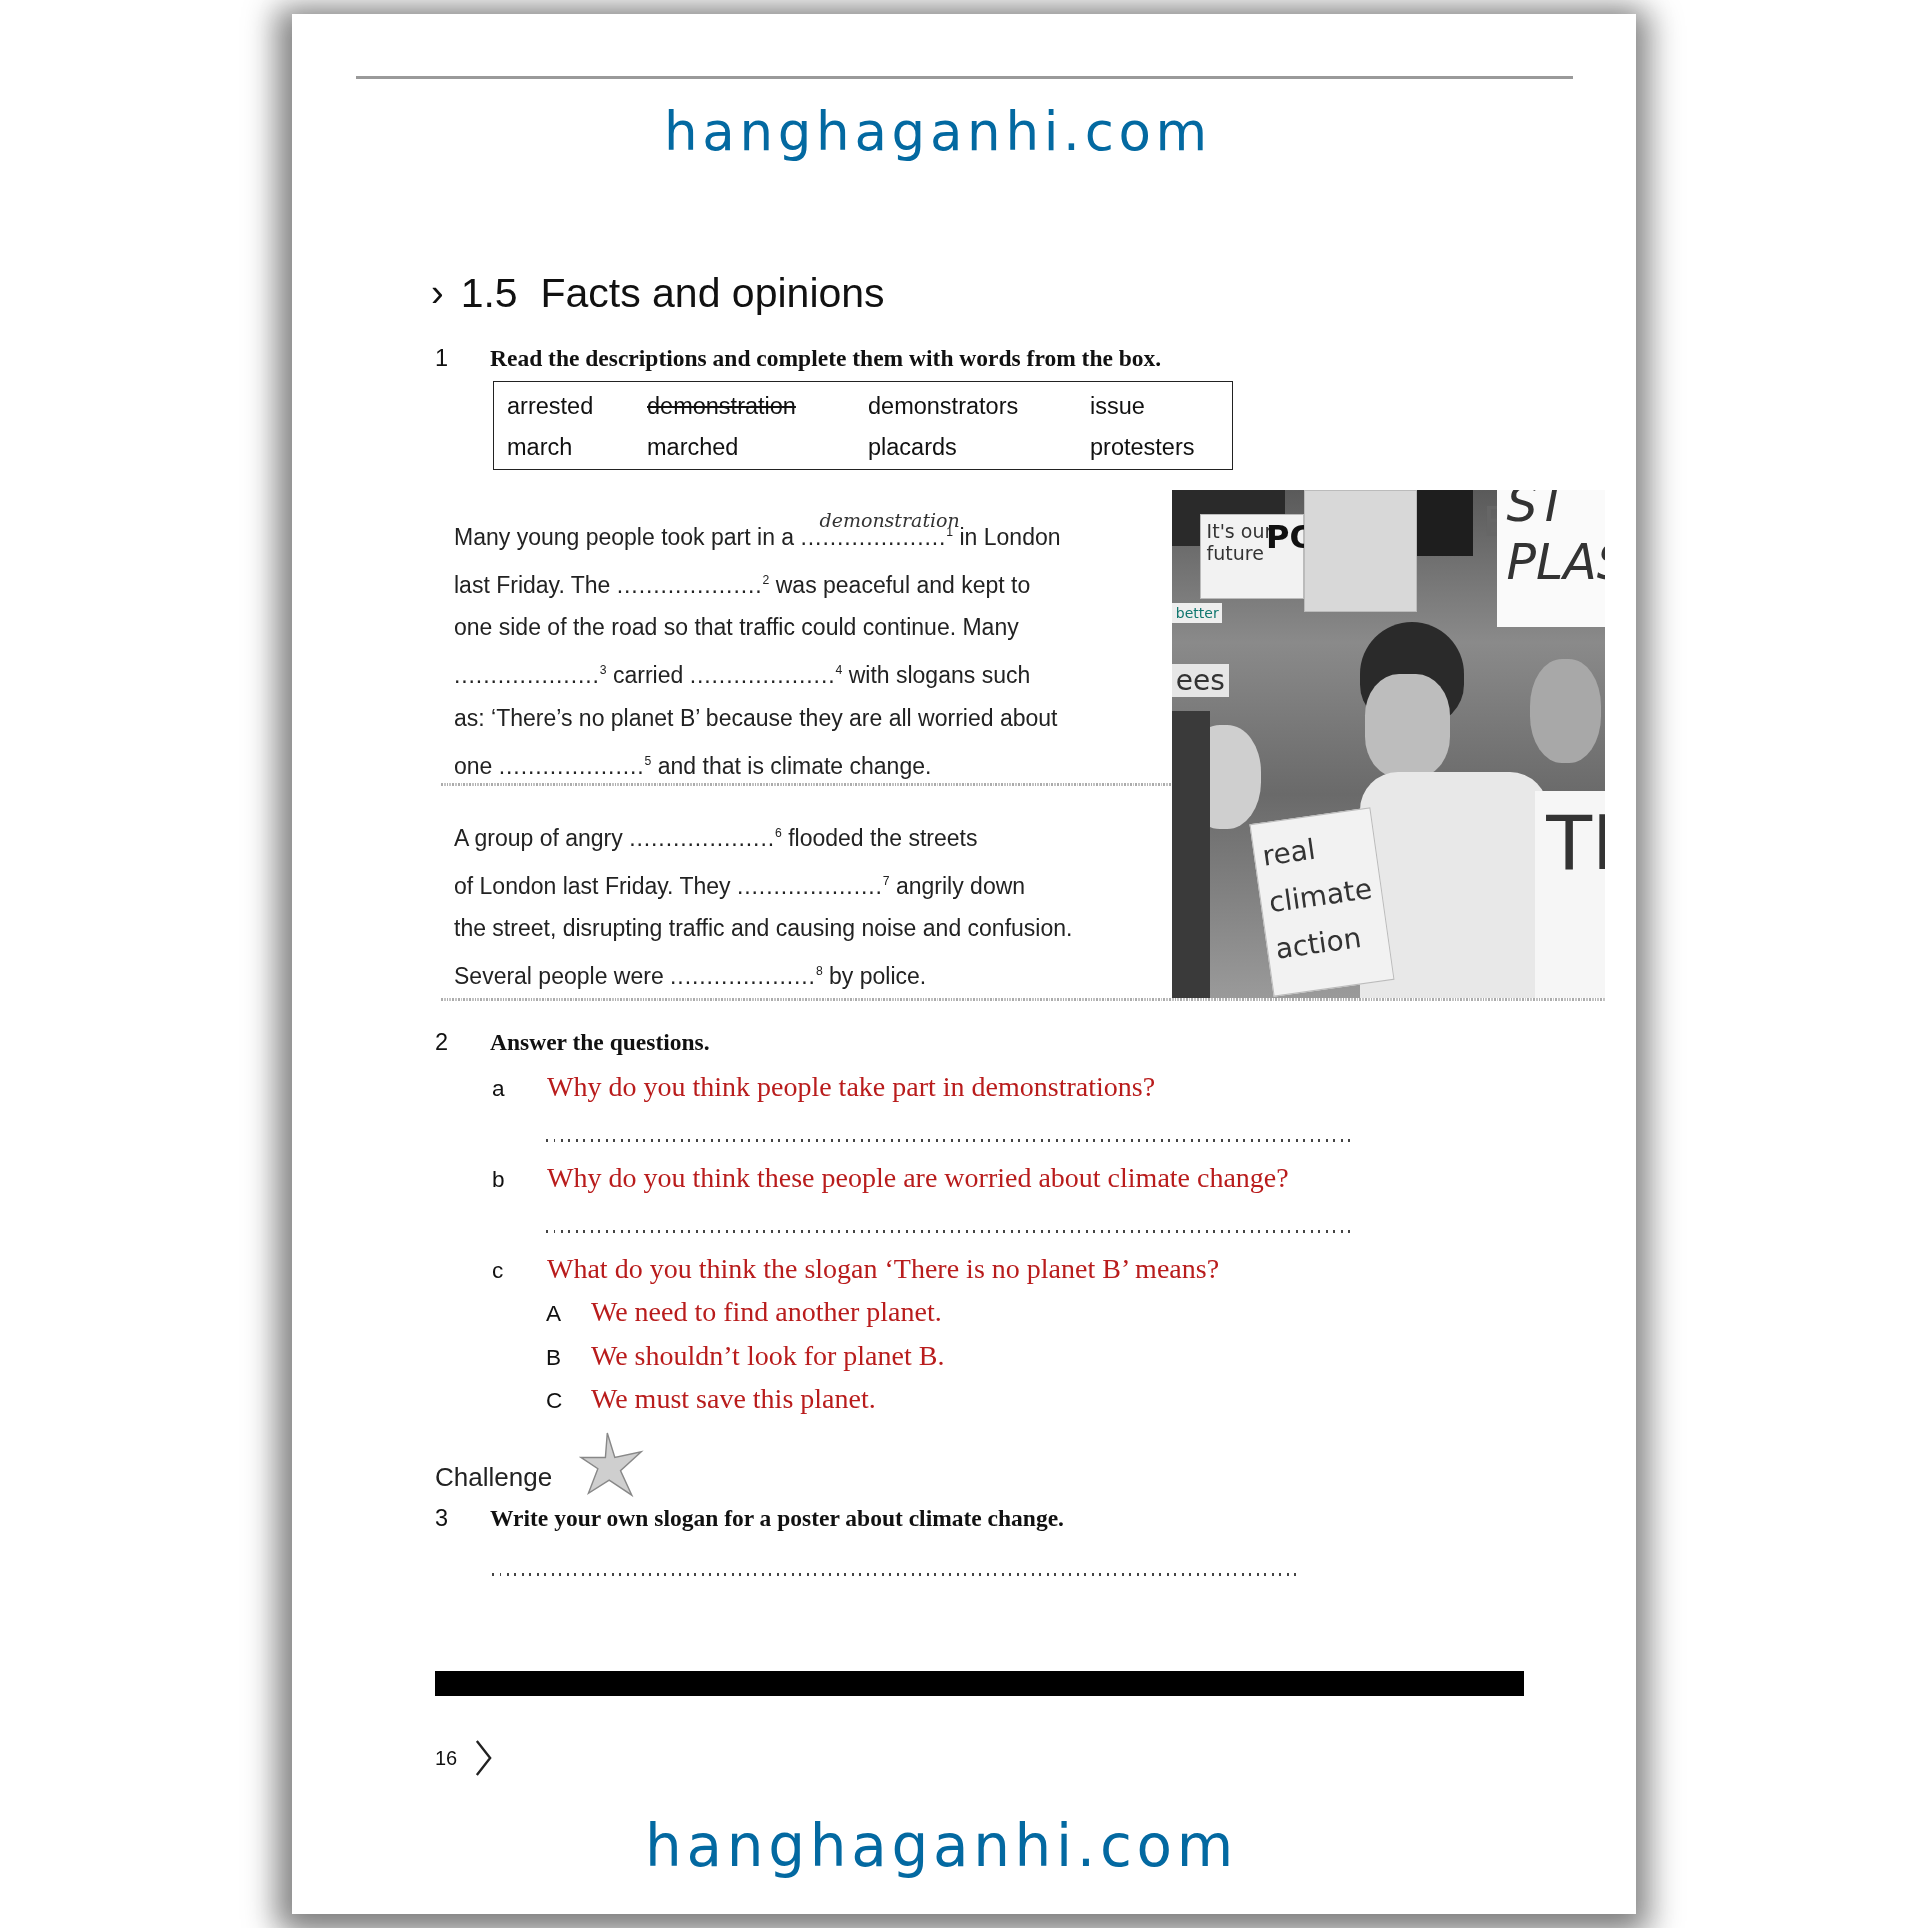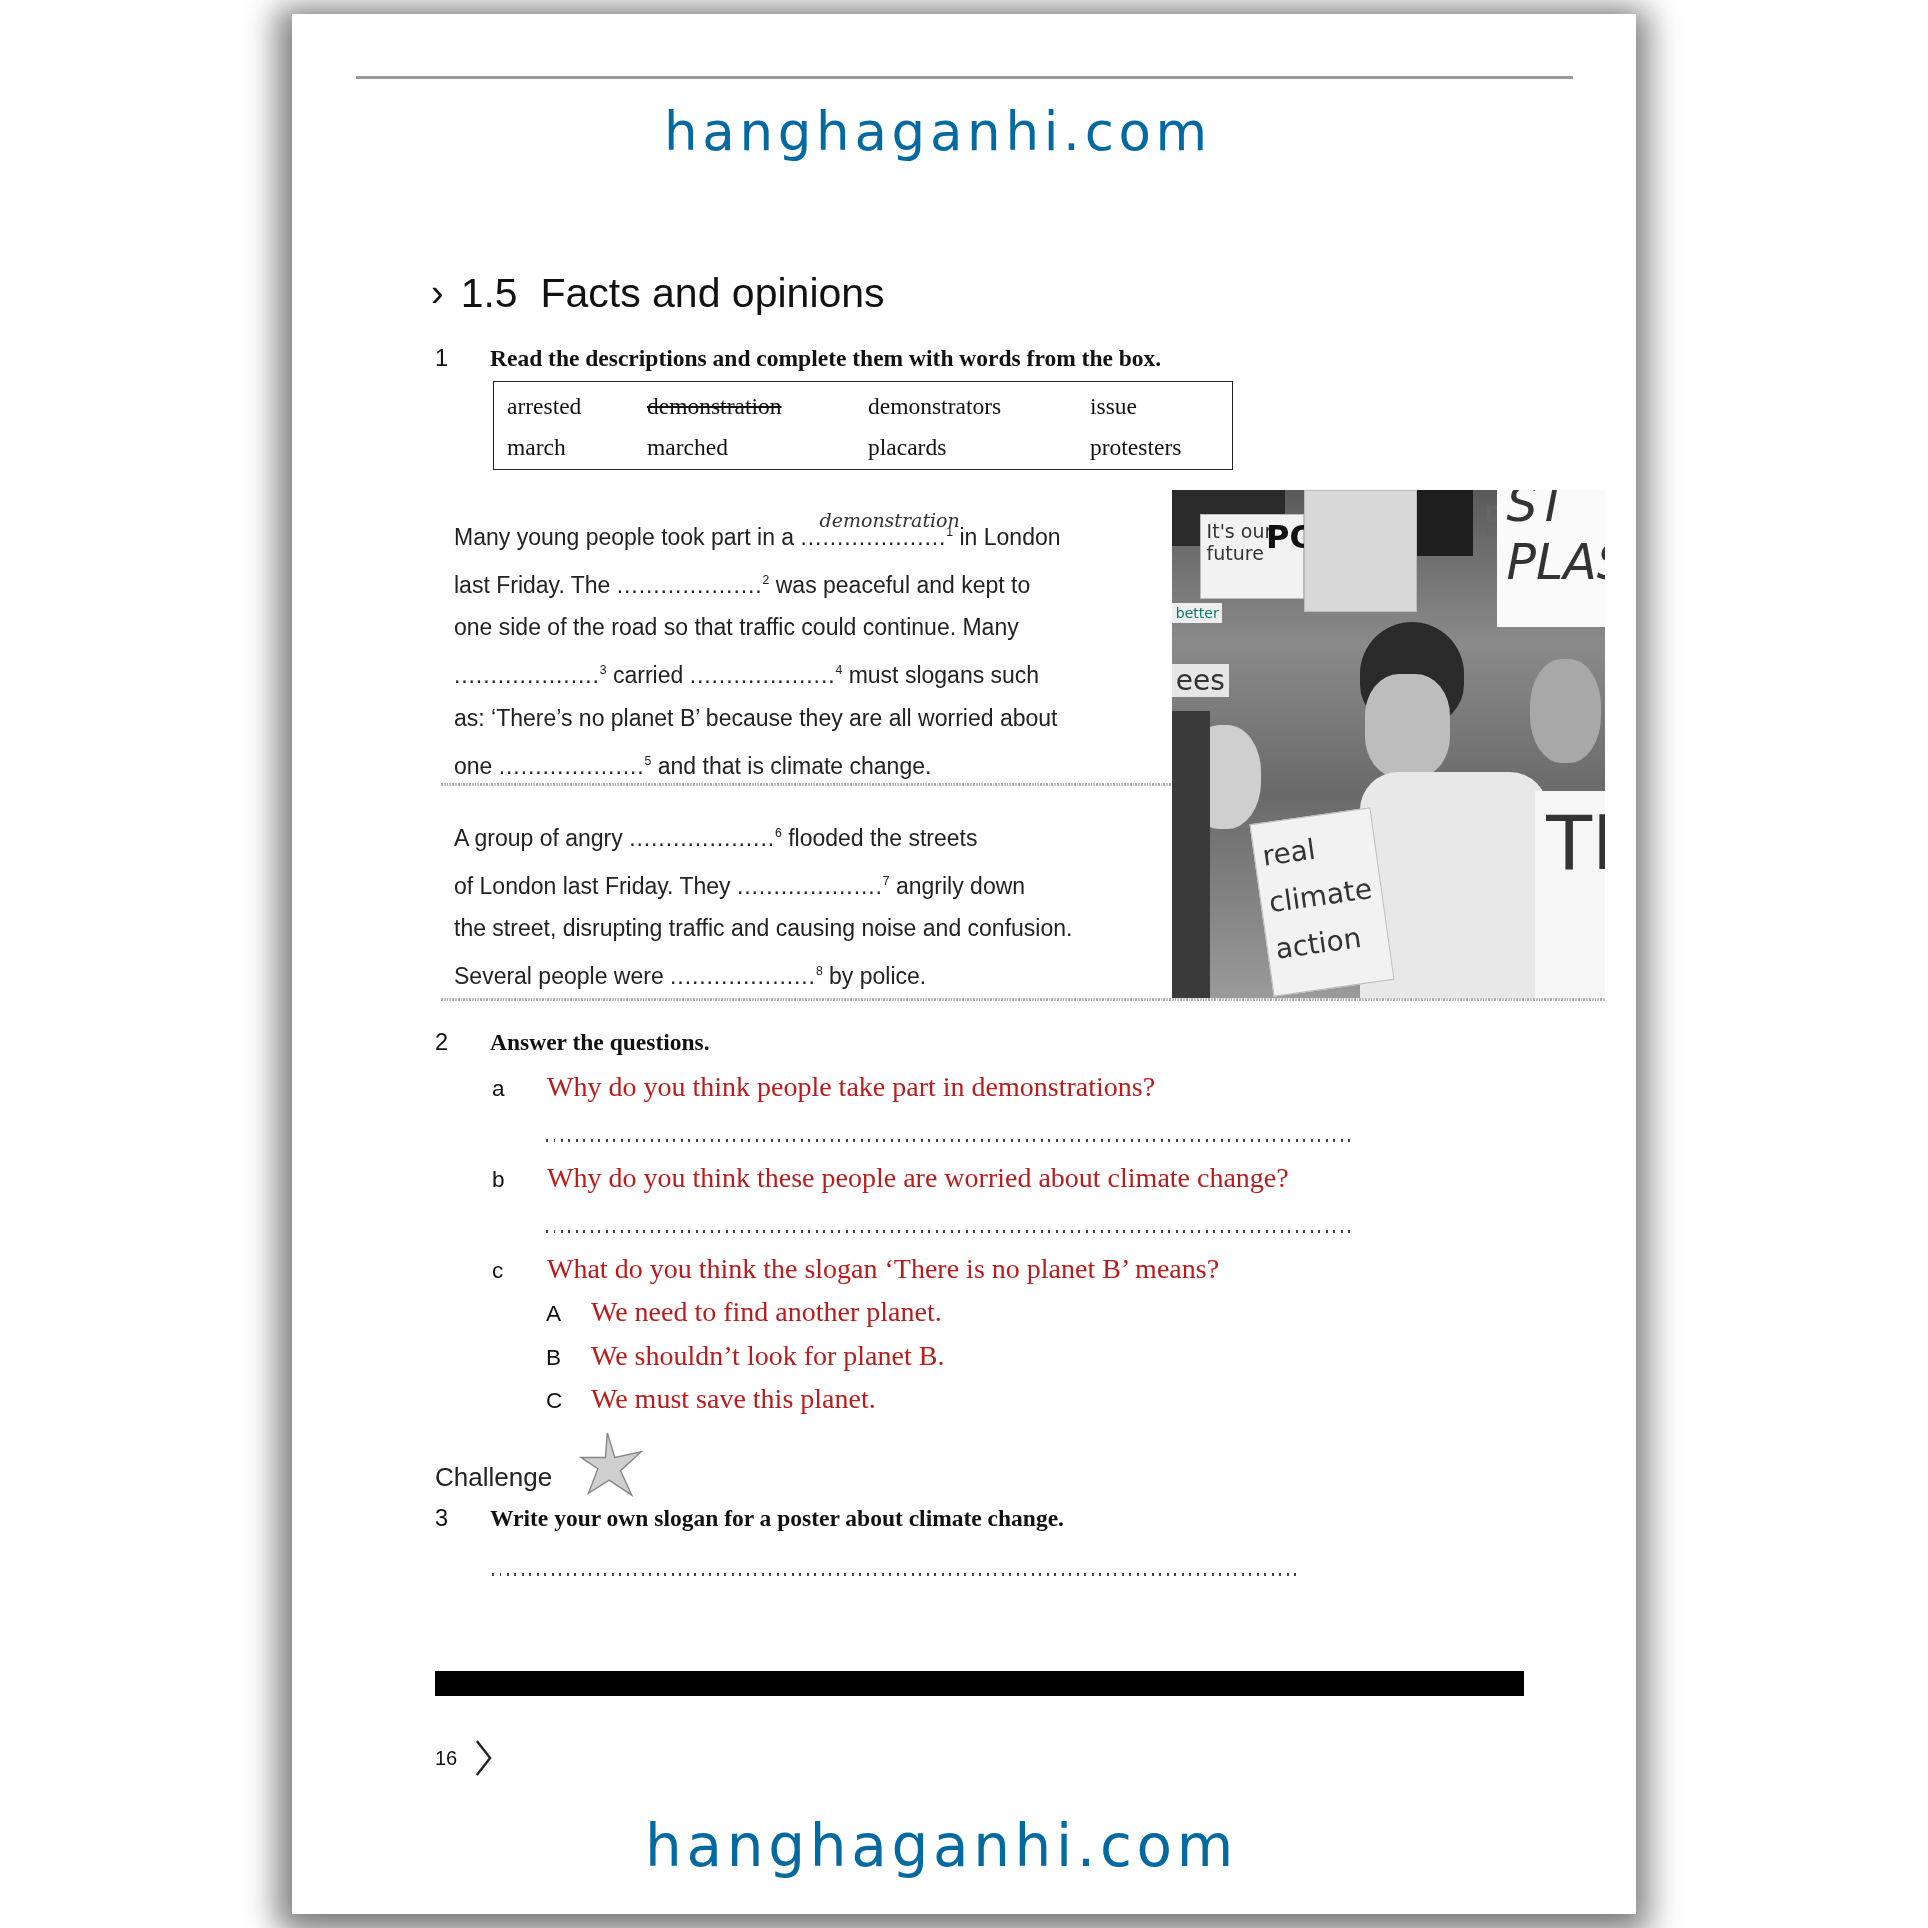--- a/index.html
+++ b/index.html
@@ -30,21 +30,21 @@
   .section-title .chev { font-size: 38px; color: #111; }
 
   .instr { font-family: "Liberation Serif", serif; font-weight: bold; font-size: 23.5px; color: #111; display: flex; }
   .instr .num { font-family: "Liberation Sans", sans-serif; font-weight: normal; width: 55px; display: inline-block; }
 
   .word-box {
     left: 201px; top: 367px; width: 740px; height: 89px;
     border: 1.9px solid #222; display: grid;
     grid-template-columns: 140px 221px 222px 141px;
     grid-template-rows: 41px 41px; padding: 3.8px 0 0 13px;
-    font-family: Liberation Serif, serif; font-size: 23.5px; color: #111;
+    font-family: Liberation Sans, sans-serif; font-size: 23.5px; color: #111;
   }
   .word-box .w { line-height: 41px; }
   .word-box .struck { text-decoration: line-through; text-decoration-thickness: 1.9px; }
 
   .passage { font-family: "Liberation Sans", sans-serif; font-size: 23px; color: #222; line-height: 43px; }
   .passage sup { font-size: 12.2px; vertical-align: 8.5px; }
   .blank { letter-spacing: 0.9px; }
   .filled { position: relative; display: inline-block; }
   .filled .hand { position: absolute; left: 19px; top: -17px; font-family: "DejaVu Serif", serif; font-style: italic; font-size: 19px; color: #333; white-space: nowrap; }
 
@@ -100,21 +100,21 @@
 
   <div class="abs passage" style="left:162px; top:497px; width:716px;">
     <div>
       <span>Many young people took part in a </span><span class="filled"><span class="hand">demonstration</span><span class="blank">....................</span></span><sup>1</sup><span> in London</span>
     </div>
     <div>
       <span>last Friday. The </span><span class="blank">....................</span><sup>2</sup><span> was peaceful and kept to</span>
     </div>
     <div>one side of the road so that traffic could continue. Many</div>
     <div>
-      <span class="blank">....................</span><sup>3</sup><span style="white-space:pre"> carried </span><span class="blank">....................</span><sup>4</sup><span> must slogans such</span>
+      <span class="blank">....................</span><sup>3</sup><span style="white-space:pre"> carried </span><span class="blank">....................</span><sup>4</sup><span> with slogans such</span>
     </div>
     <div>as: ‘There’s no planet B’ because they are all worried about</div>
     <div>
       <span style="white-space:pre">one </span><span class="blank">....................</span><sup>5</sup><span> and that is climate change.</span>
     </div>
   </div>
 
   <div class="abs dotted-sep" style="left:149px; top:769px; width:1165px;"></div>
 
   <div class="abs passage" style="left:162px; top:798px; width:716px;">

